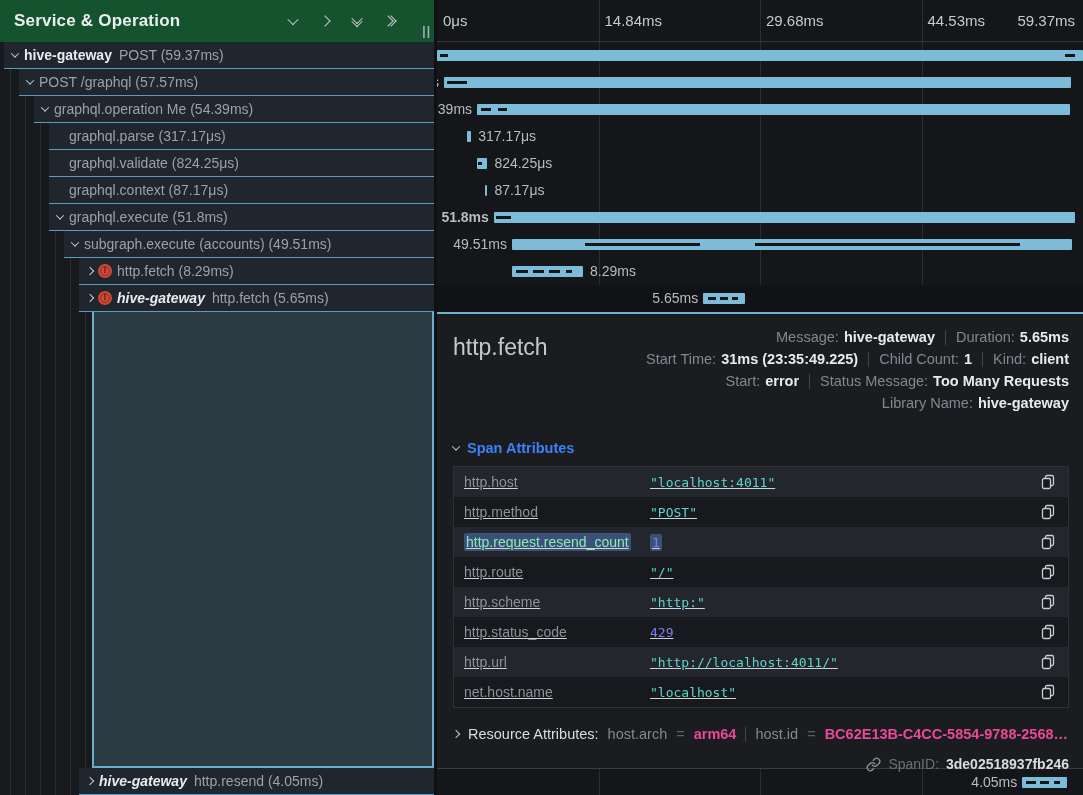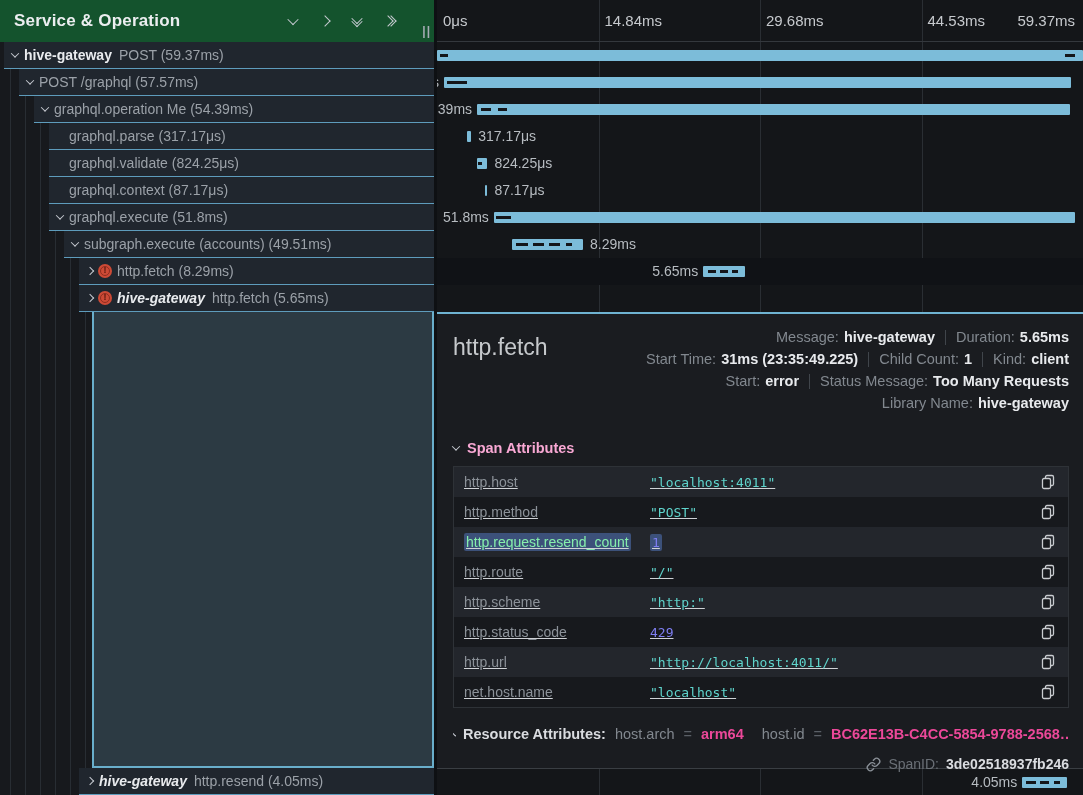--- a/index.html
+++ b/index.html
@@ -76,37 +76,37 @@
   .d-title { flex:1; font-size:23px; color:#c6c9cc; padding-top:8px; }
   .d-meta { display:flex; flex-direction:column; align-items:flex-end; }
   .meta-line { display:flex; align-items:center; gap:10px; height:22px; }
   .meta-pair { display:flex; align-items:baseline; gap:5px; white-space:nowrap; }
   .m-label { color:#82888f; font-size:14.5px; }
   .m-value { color:#e8eaed; font-size:14.5px; font-weight:bold; }
   .vsep { width:1px; height:15px; background:#40454b; }
 
   .sa-header { display:flex; align-items:center; gap:8px; margin:26px 0 10px 0; cursor:pointer; }
   .sa-header .chev { width:6px; height:6px; border-width:1.7px; }
-  .sa-title { font-size:14.5px; font-weight:bold; color:#f9a8d4; }
+  .sa-title { font-size:14.5px; font-weight:bold; color:#3b82f6; }
 
   .attr-table { border:1px solid #2e3237; width:616px; }
   .attr-row { display:grid; grid-template-columns:196px 1fr 40px; align-items:center; height:30px;text-decoration:underline; }
   .attr-row:nth-child(odd) { background:#23262c; }
   .attr-row:nth-child(even) { background:#17191d; }
   .attr-key { font-size:14px; color:#8c9299; padding-left:10px; white-space:nowrap; }
   .attr-val { font-family:"DejaVu Sans Mono", monospace; font-size:13px; white-space:nowrap; }
   .v-str { color:#5fd4cc; }
   .v-num { color:#7e7ef2; }
   .hl { background:#3c517a; border-radius:2px; padding:1px 2px; }
   .attr-key .hl { color:#86efac; }
   .copy-btn { width:40px; display:flex; justify-content:center; cursor:pointer; background:none; border:none; }
 
   .res-line { display:flex; align-items:center; gap:9px; margin-top:14px; height:24px; white-space:nowrap; overflow:hidden; cursor:pointer; }
   .res-line .chev { width:6px; height:6px; border-width:1.7px; }
-  .res-title { font-size:14.5px; font-weight:bold; color:#dadce0; }
+  .res-title { font-size:14.5px; font-weight:normal; color:#dadce0; }
   .res-key { font-size:14.5px; color:#82888f; }
   .res-eq { font-size:14.5px; color:#5a5f66; }
   .res-val { font-size:14.5px; font-weight:bold; color:#ec4899; }
 
   .spanid-line { display:flex; align-items:center; justify-content:flex-end; gap:7px; margin-top:6px; height:24px; }
   .sid-label { font-size:14px; color:#6b7077; }
   .sid-value { font-size:14px; font-weight:bold; color:#dadce0; }
 </style>
 </head>
 <body>
@@ -284,23 +284,29 @@
         <div class="tl-row">
           <div class="bar" style="left: 6.2%; width: 1.6%; min-width: 2px;"></div>
           <div class="dash" style="left: 6.4%; width: 0.6%;"></div>
           <span class="bar-label" style="left: calc(7.8% + 7px);">824.25μs</span>
         </div>
         <div class="tl-row">
           <div class="bar" style="left: 7.4%; width: 0.4%; min-width: 2px;"></div>
           <span class="bar-label" style="left: calc(7.8% + 7px);">87.17μs</span>
         </div>
         <div class="tl-row">
-          <span class="bar-label" style="right: calc(91.2% + 5px);">51.8ms</span>
+          <span class="bar-label" style="right: calc(91.2% + 5px); font-weight: bold;">51.8ms</span>
           <div class="bar" style="left: 8.8%; width: 90%; min-width: 2px;"></div>
           <div class="dash" style="left: 9.2%; width: 2.3%;"></div>
+        </div>
+        <div class="tl-row">
+          <span class="bar-label" style="right: calc(88.4% + 5px);">49.51ms</span>
+          <div class="bar" style="left: 11.6%; width: 86.7%; min-width: 2px;"></div>
+          <div class="dash" style="left: 22.9%; width: 17.8%;"></div>
+          <div class="dash" style="left: 49.2%; width: 41%;"></div>
         </div>
         <div class="tl-row">
           <div class="bar" style="left: 11.6%; width: 11%; min-width: 2px;"></div>
           <div class="dash" style="left: 12.3%; width: 1.8%;"></div>
           <div class="dash" style="left: 14.8%; width: 1.8%;"></div>
           <div class="dash" style="left: 17.3%; width: 1.8%;"></div>
           <div class="dash" style="left: 19.9%; width: 1%;"></div>
           <span class="bar-label" style="left: calc(22.6% + 7px);">8.29ms</span>
         </div>
         <div class="tl-row selected">

